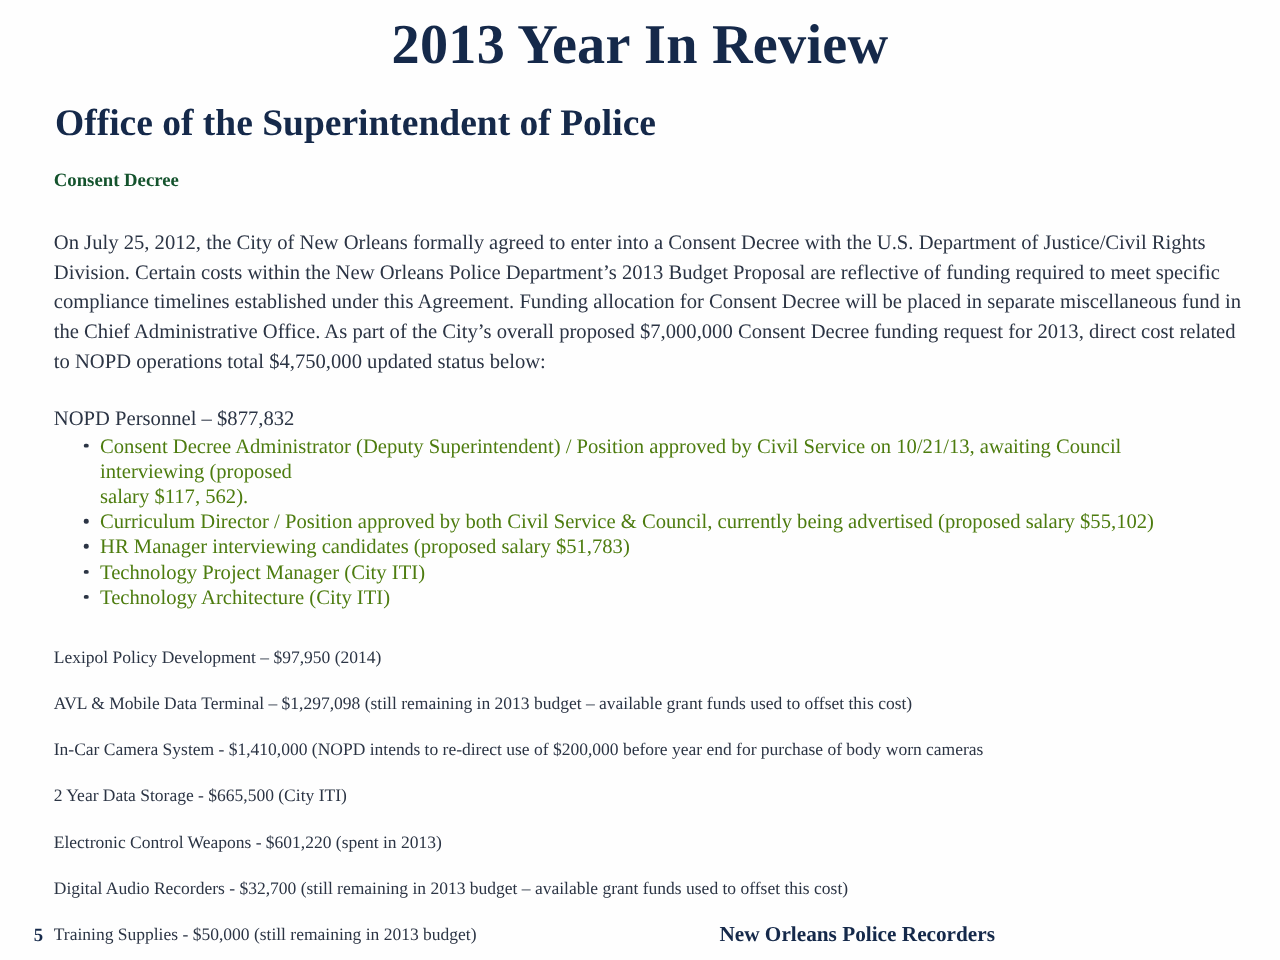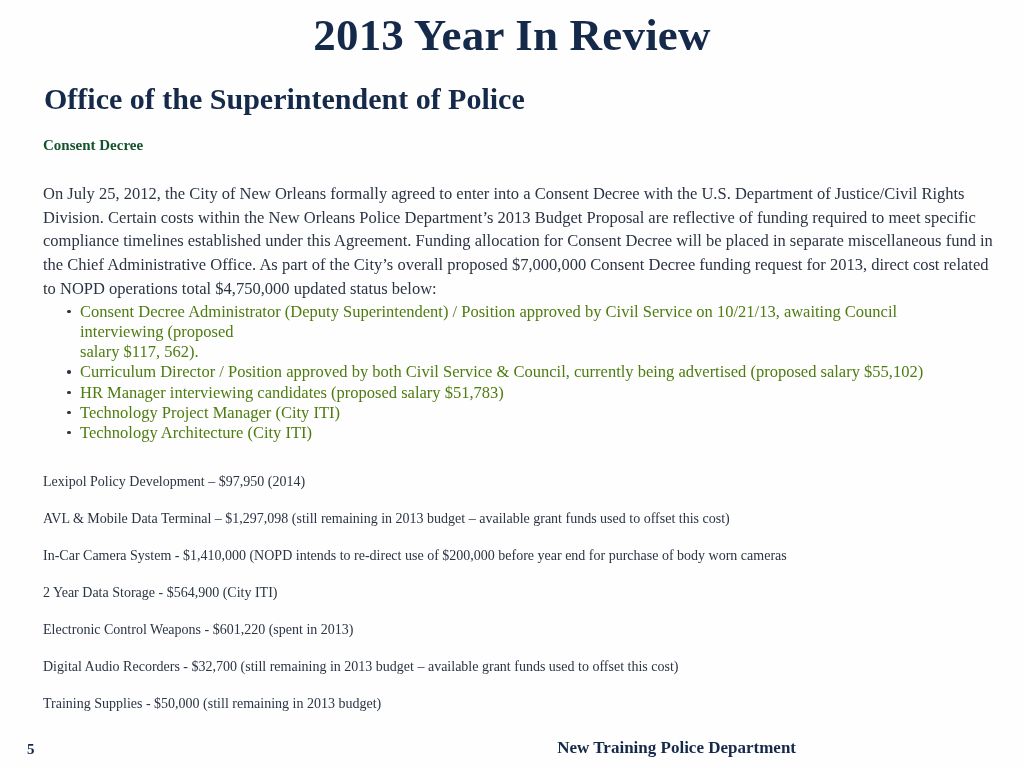--- a/index.html
+++ b/index.html
@@ -148,20 +148,21 @@
   <div class="slide-title">2013 Year In Review</div>
 
   <div class="slide-subtitle">Office of the Superintendent of Police</div>
 
   <div class="body-region">
 
     <div class="section-heading">Consent Decree</div>
 
     <p class="intro-paragraph">On July 25, 2012, the City of New Orleans formally agreed to enter into a Consent Decree with the U.S. Department of Justice/Civil Rights Division.  Certain costs within the New Orleans Police Department’s 2013 Budget Proposal are reflective of funding required to meet specific compliance timelines established under this Agreement. Funding allocation for Consent Decree will be placed in separate miscellaneous fund in the Chief Administrative Office. As part of the City’s overall proposed $7,000,000 Consent Decree funding request for 2013, direct cost related to NOPD operations total $4,750,000 updated status below:</p>
 
+    <div class="personnel-total">NOPD Personnel – $877,832</div>
 
     <ul class="bullet-list">
       <li>
         <span class="bullet-dot"></span>
         <span class="bullet-text">Consent Decree Administrator (Deputy Superintendent) / Position approved by Civil Service on 10/21/13, awaiting Council</span>
         <span class="bullet-text">interviewing (proposed</span>
         <span class="bullet-text">salary $117, 562).</span>
       </li>
       <li>
         <span class="bullet-dot"></span>
@@ -178,25 +179,25 @@
       <li>
         <span class="bullet-dot"></span>
         <span class="bullet-text">Technology Architecture (City ITI)</span>
       </li>
     </ul>
 
     <div class="cost-lines">
       <div class="cost-line">Lexipol Policy Development – $97,950 (2014)</div>
       <div class="cost-line">AVL &amp; Mobile Data Terminal – $1,297,098 (still remaining in 2013 budget – available grant funds used to offset this cost)</div>
       <div class="cost-line">In-Car Camera System - $1,410,000 (NOPD intends to re-direct use of $200,000 before year end for purchase of body worn cameras</div>
-      <div class="cost-line">2 Year Data Storage - $564,900 (City ITI)</div>
+      <div class="cost-line">2 Year Data Storage - $665,500 (City ITI)</div>
       <div class="cost-line">Electronic Control Weapons - $601,220 (spent in 2013)</div>
       <div class="cost-line">Digital Audio Recorders - $32,700 (still remaining in 2013 budget – available grant funds used to offset this cost)</div>
       <div class="cost-line">Training Supplies - $50,000 (still remaining in 2013 budget)</div>
     </div>
 
   </div>
 
   <div class="footer-page-number">5</div>
 
-  <div class="footer-org">New Training Police Department</div>
+  <div class="footer-org">New Orleans Police Recorders</div>
 
 </div>
 
 </body></html>

